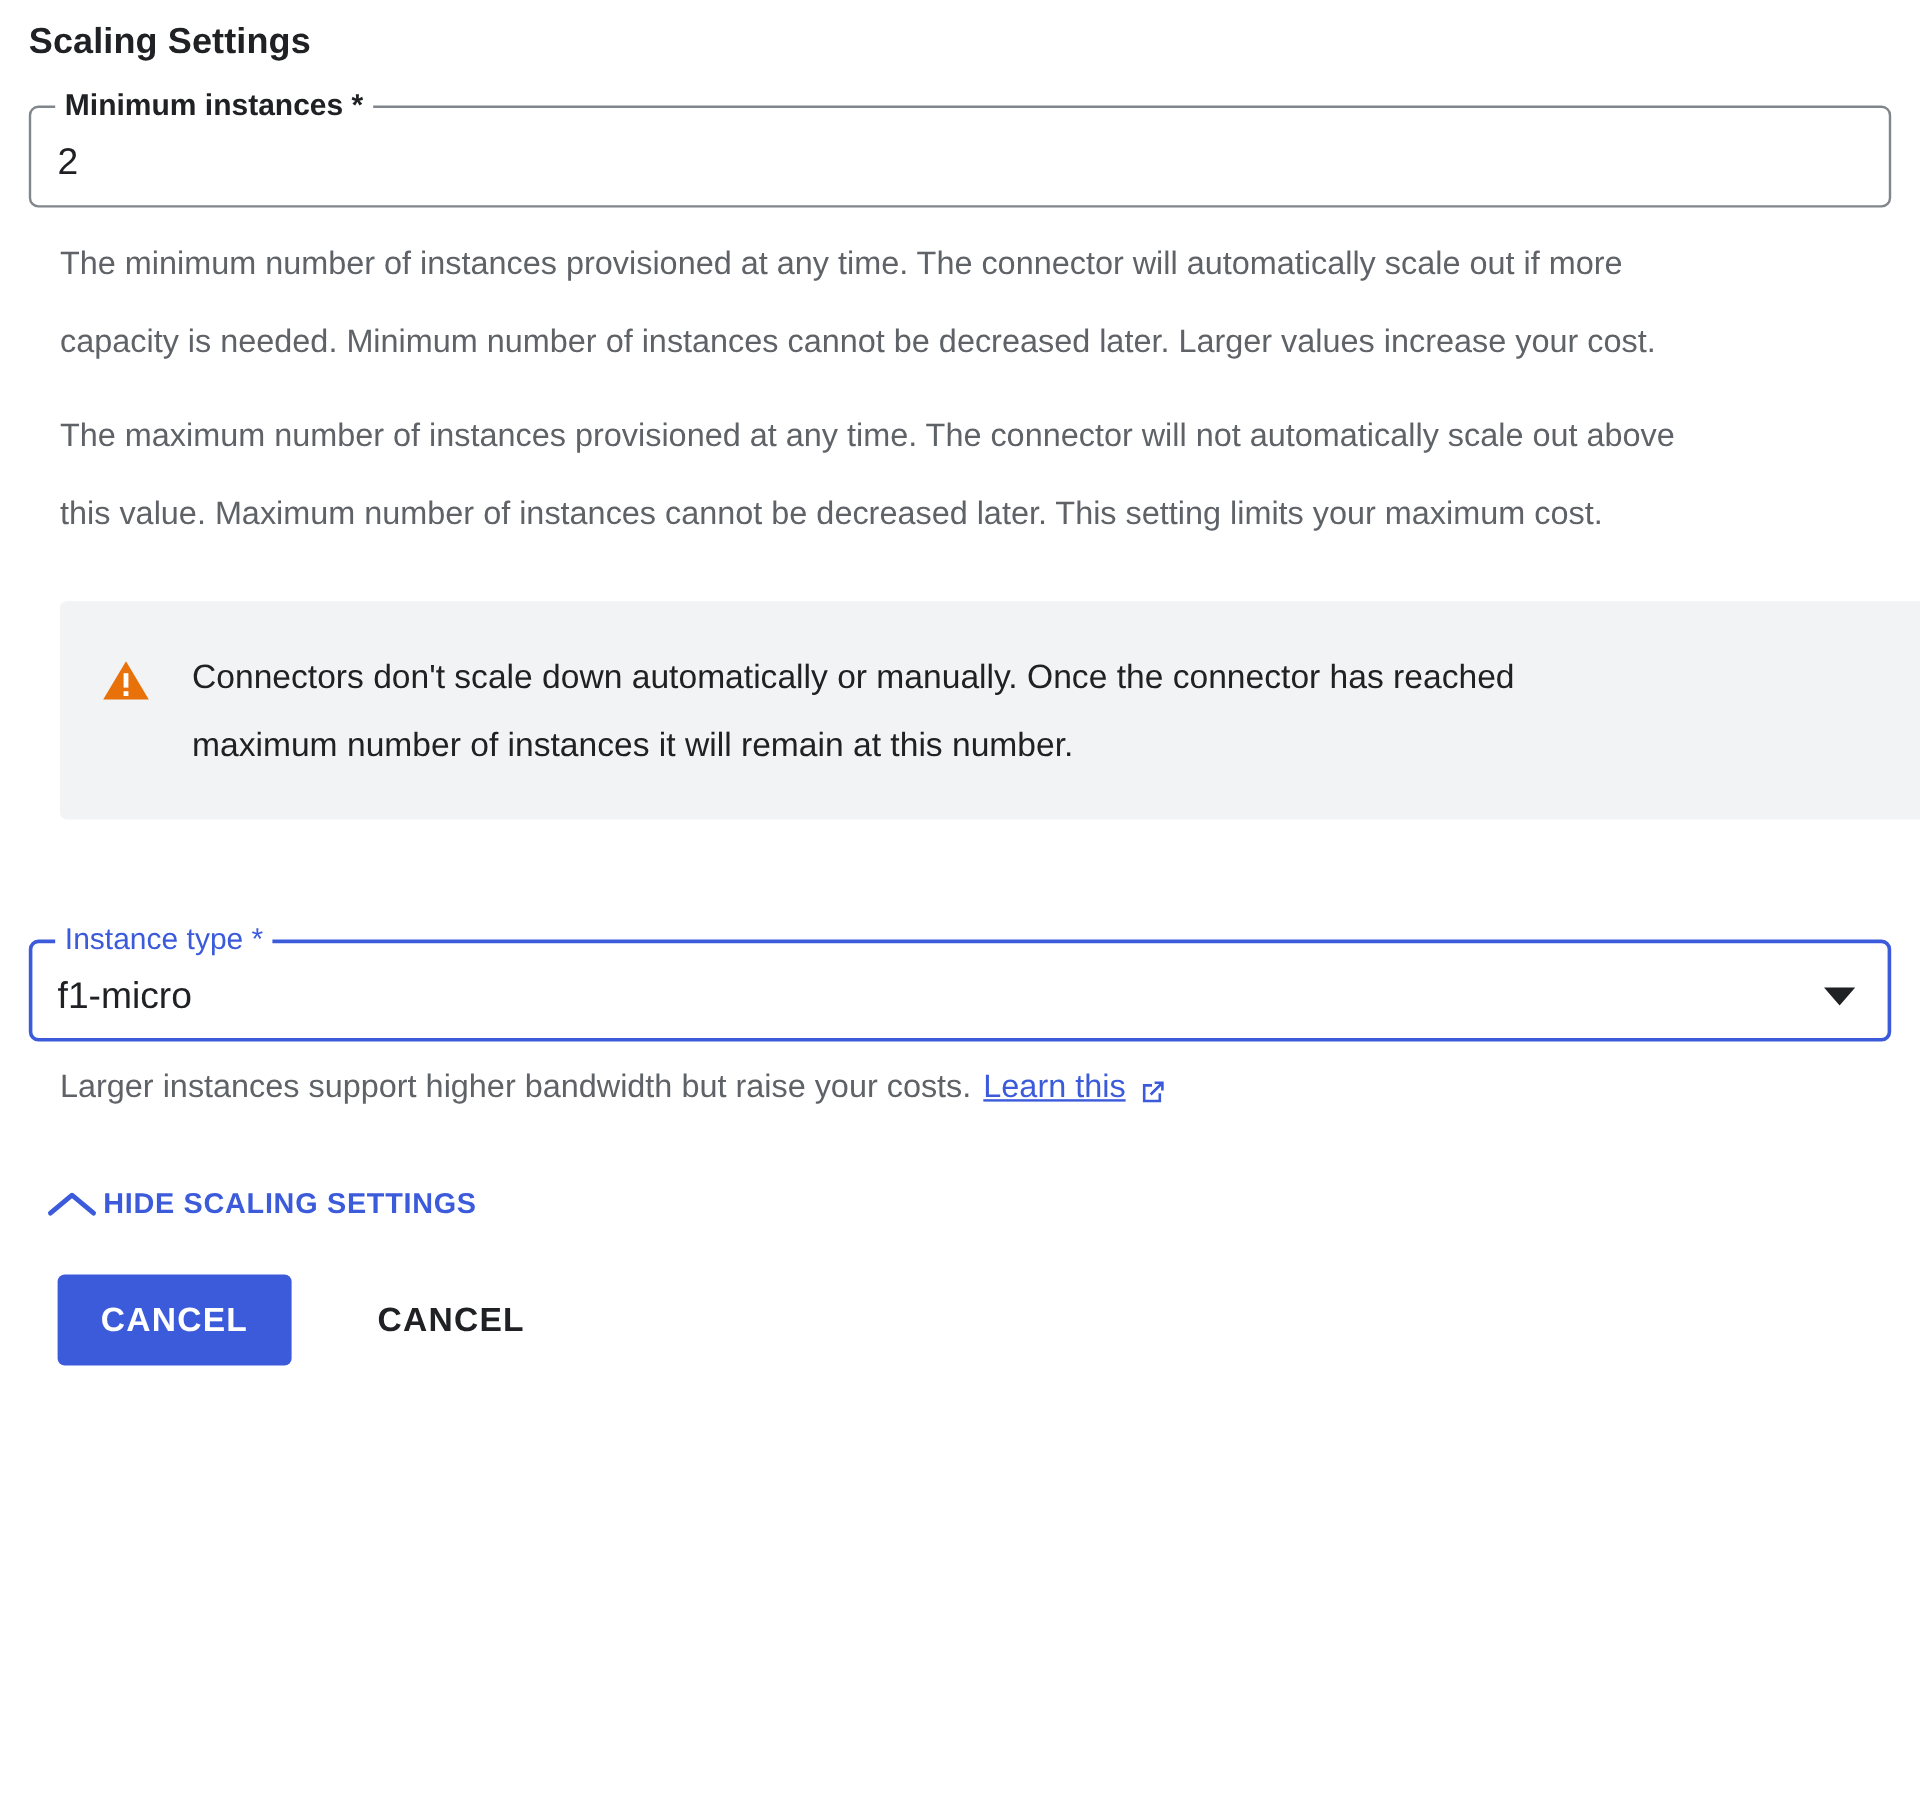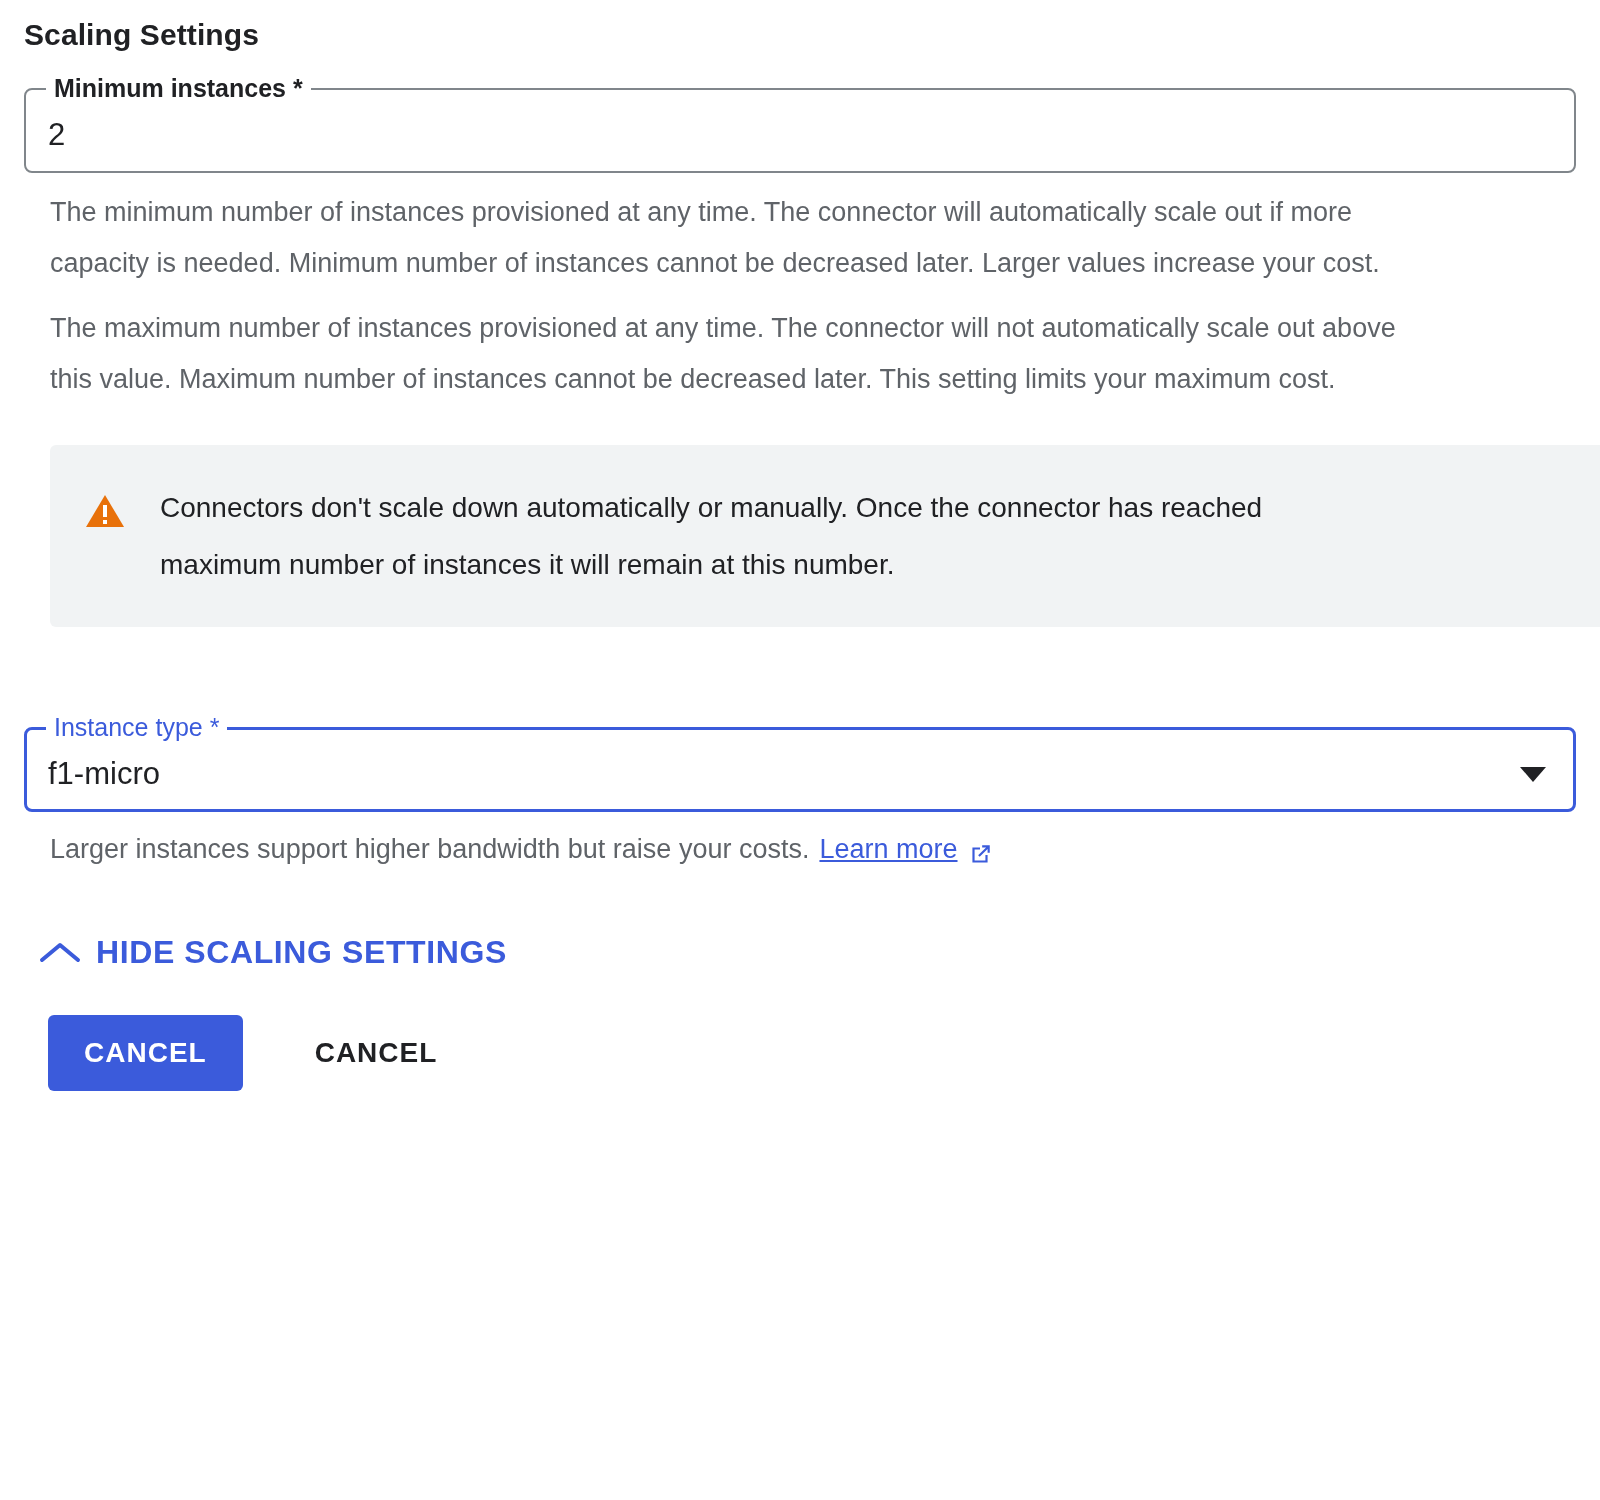--- a/index.html
+++ b/index.html
@@ -78,21 +78,21 @@
     top: 40px;
     width: 0;
     height: 0;
     border-left: 13px solid transparent;
     border-right: 13px solid transparent;
     border-top: 15px solid #202124;
   }
 
   .helper {
     font-size: 27px;
-    line-height: 51px;
+    line-height: 65px;
     color: #5f6368;
     margin: 14px 0 0 26px;
     max-width: 1360px;
   }
 
   
   .callout {
     margin: 40px 0 0 26px;
     width: 1584px;
     background: #f1f3f4;
@@ -149,25 +149,25 @@
     cursor: pointer;
     width: fit-content;
   }
   .toggle-row .chev {
     width: 52px;
     display: flex;
     justify-content: center;
     align-items: center;
   }
   .toggle-row .label {
-    font-size: 32px;
+    font-size: 24px;
     font-weight: 700;
     letter-spacing: 0.6px;
     color: #3b5bdb;
-    margin-left: 10px;
+    margin-left: 0;
   }
 
   
   .actions {
     display: flex;
     align-items: center;
     margin: 44px 0 0 24px;
   }
   .btn-create {
     background: #3b5bdb;
@@ -224,21 +224,21 @@
   <div style="height:64px"></div>
   <div class="field focused">
     <div class="box"></div>
     <div class="legend">Instance type *</div>
     <div class="value">f1-micro</div>
     <div class="arrow"></div>
   </div>
 
   <div class="helper-link-row">
     <span>Larger instances support higher bandwidth but raise your costs.</span>
-    <span class="link">Learn more</span>
+    <span class="link">Learn this</span>
     <span class="ext-icon">
       <svg width="26" height="26" viewBox="0 0 24 24" xmlns="http://www.w3.org/2000/svg">
         <path d="M5 5 h7 v2 H7 v10 h10 v-5 h2 v7 H5 Z" fill="#3b5bdb"></path>
         <path d="M14 3 h7 v7 h-2 V6.4 l-7.3 7.3 -1.4-1.4 L17.6 5 H14 Z" fill="#3b5bdb"></path>
       </svg>
     </span>
   </div>
 
   <div class="toggle-row">
     <span class="chev">

